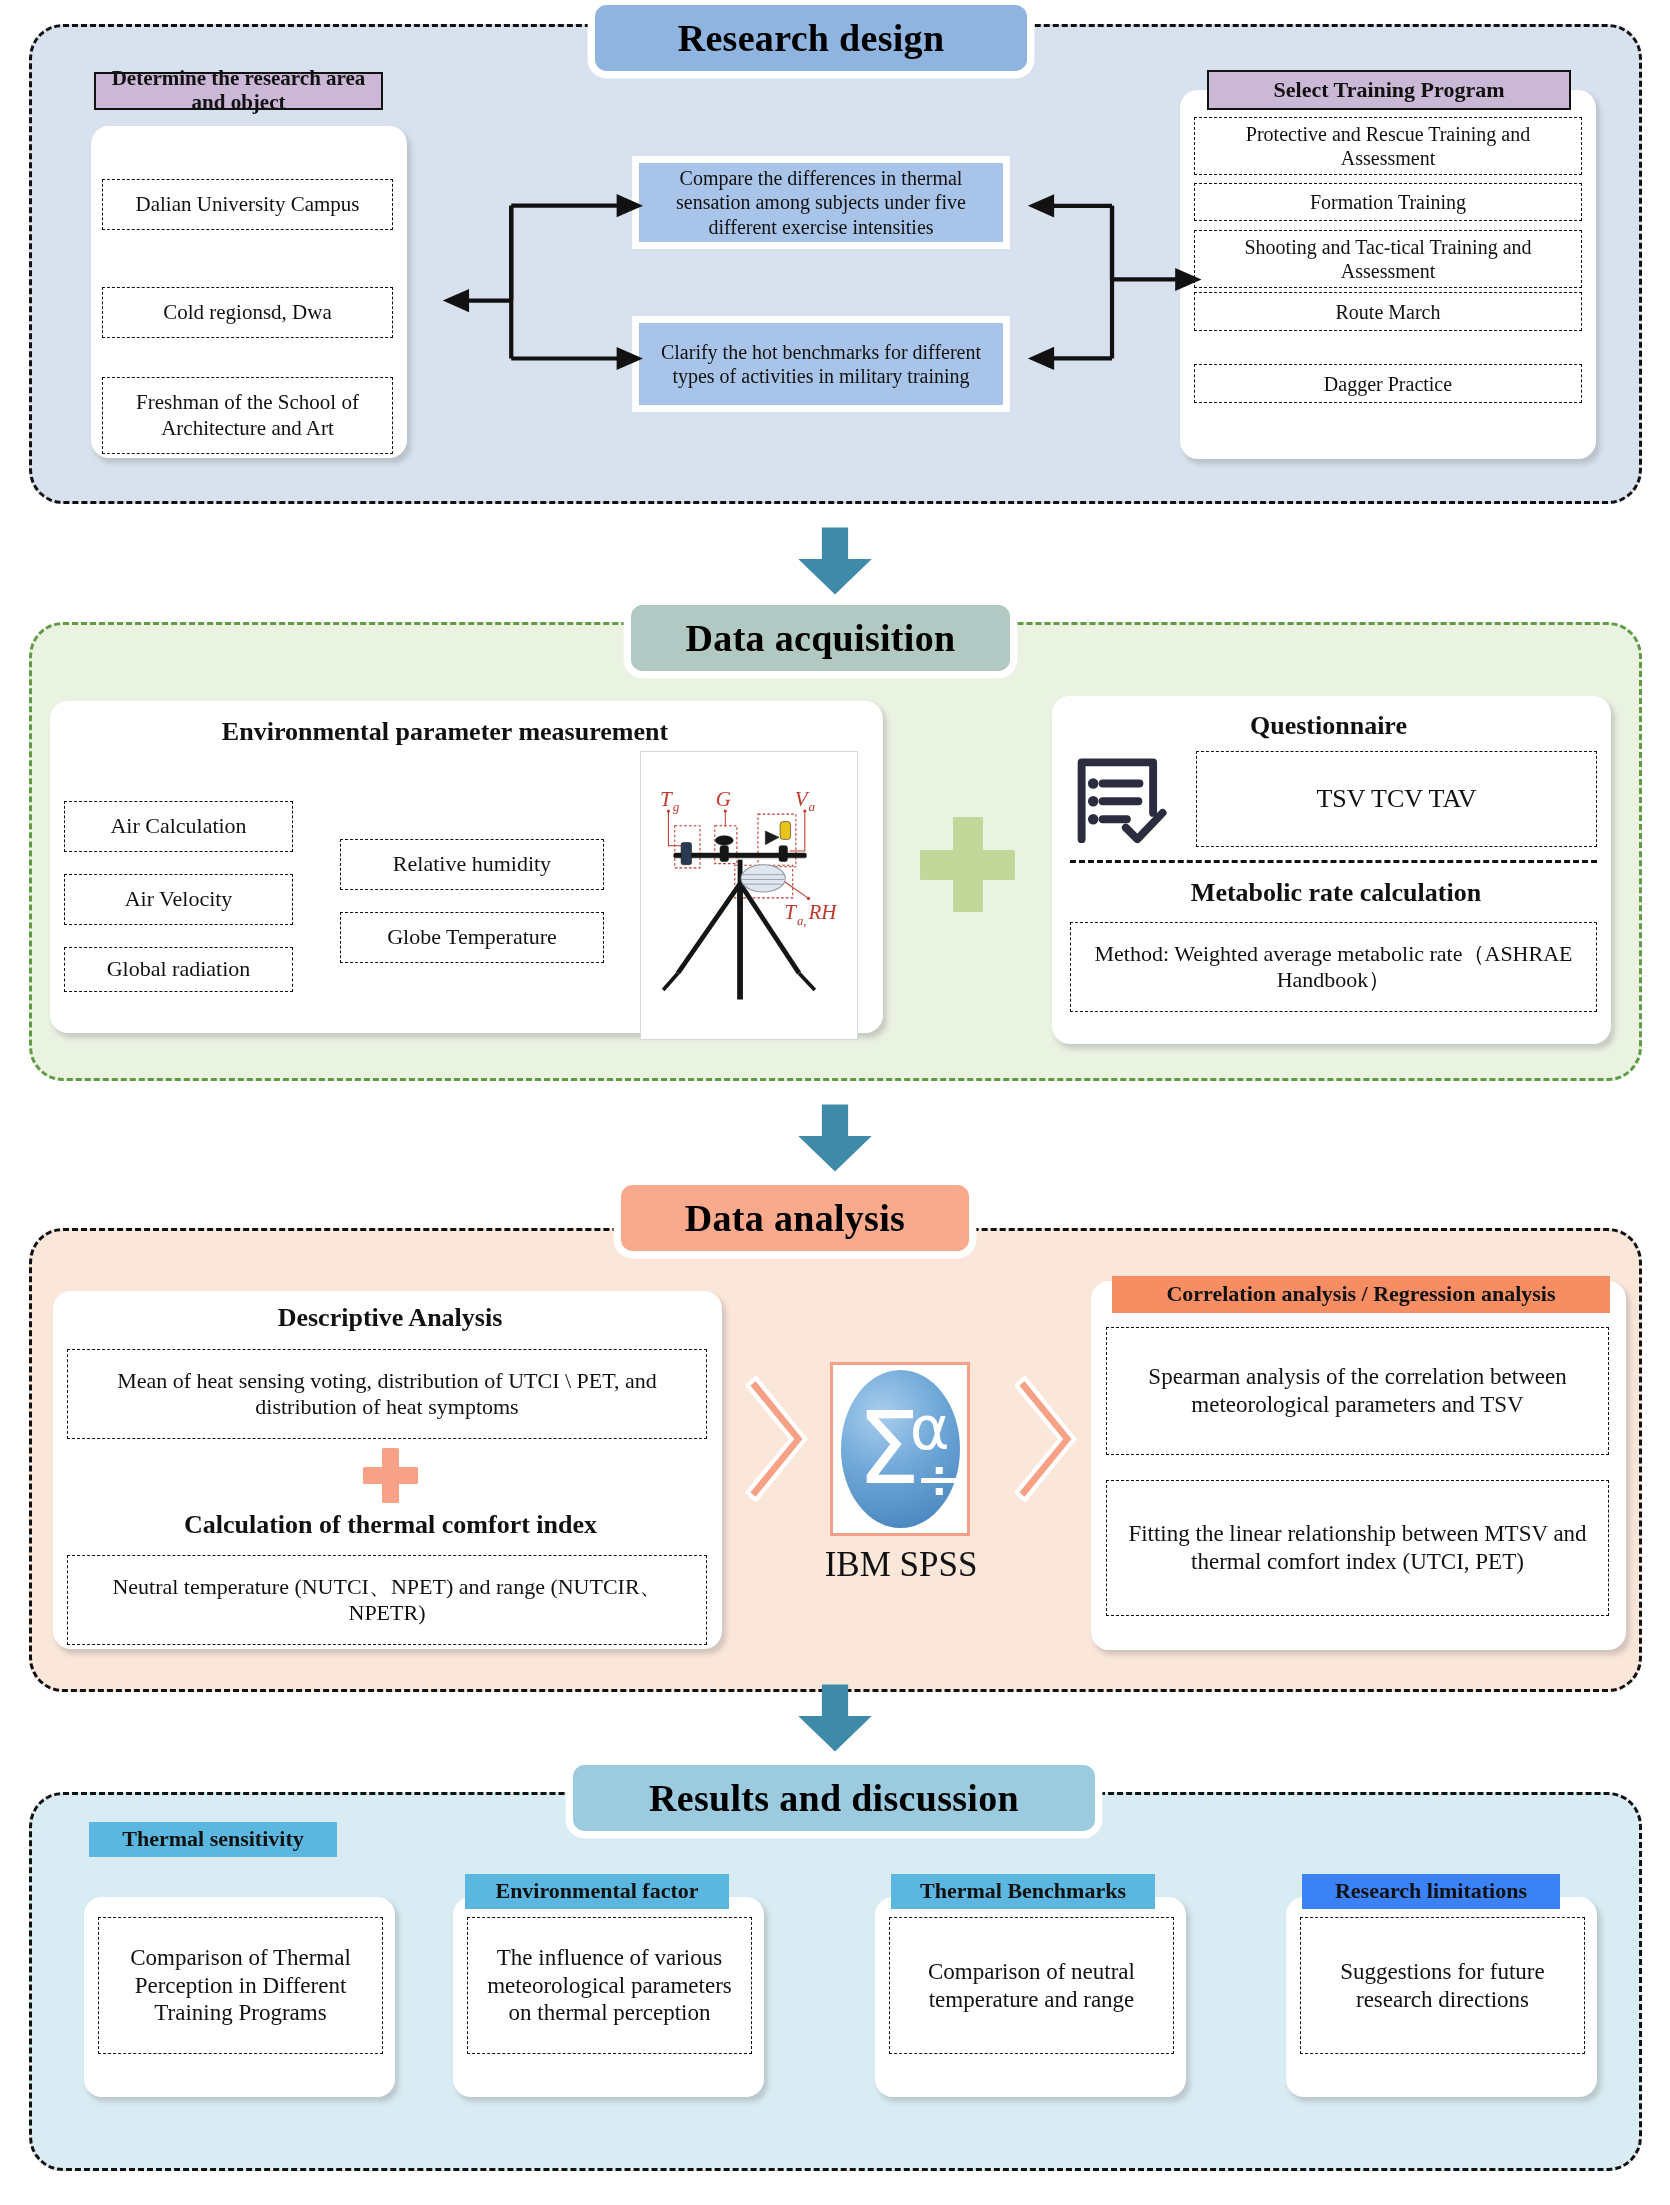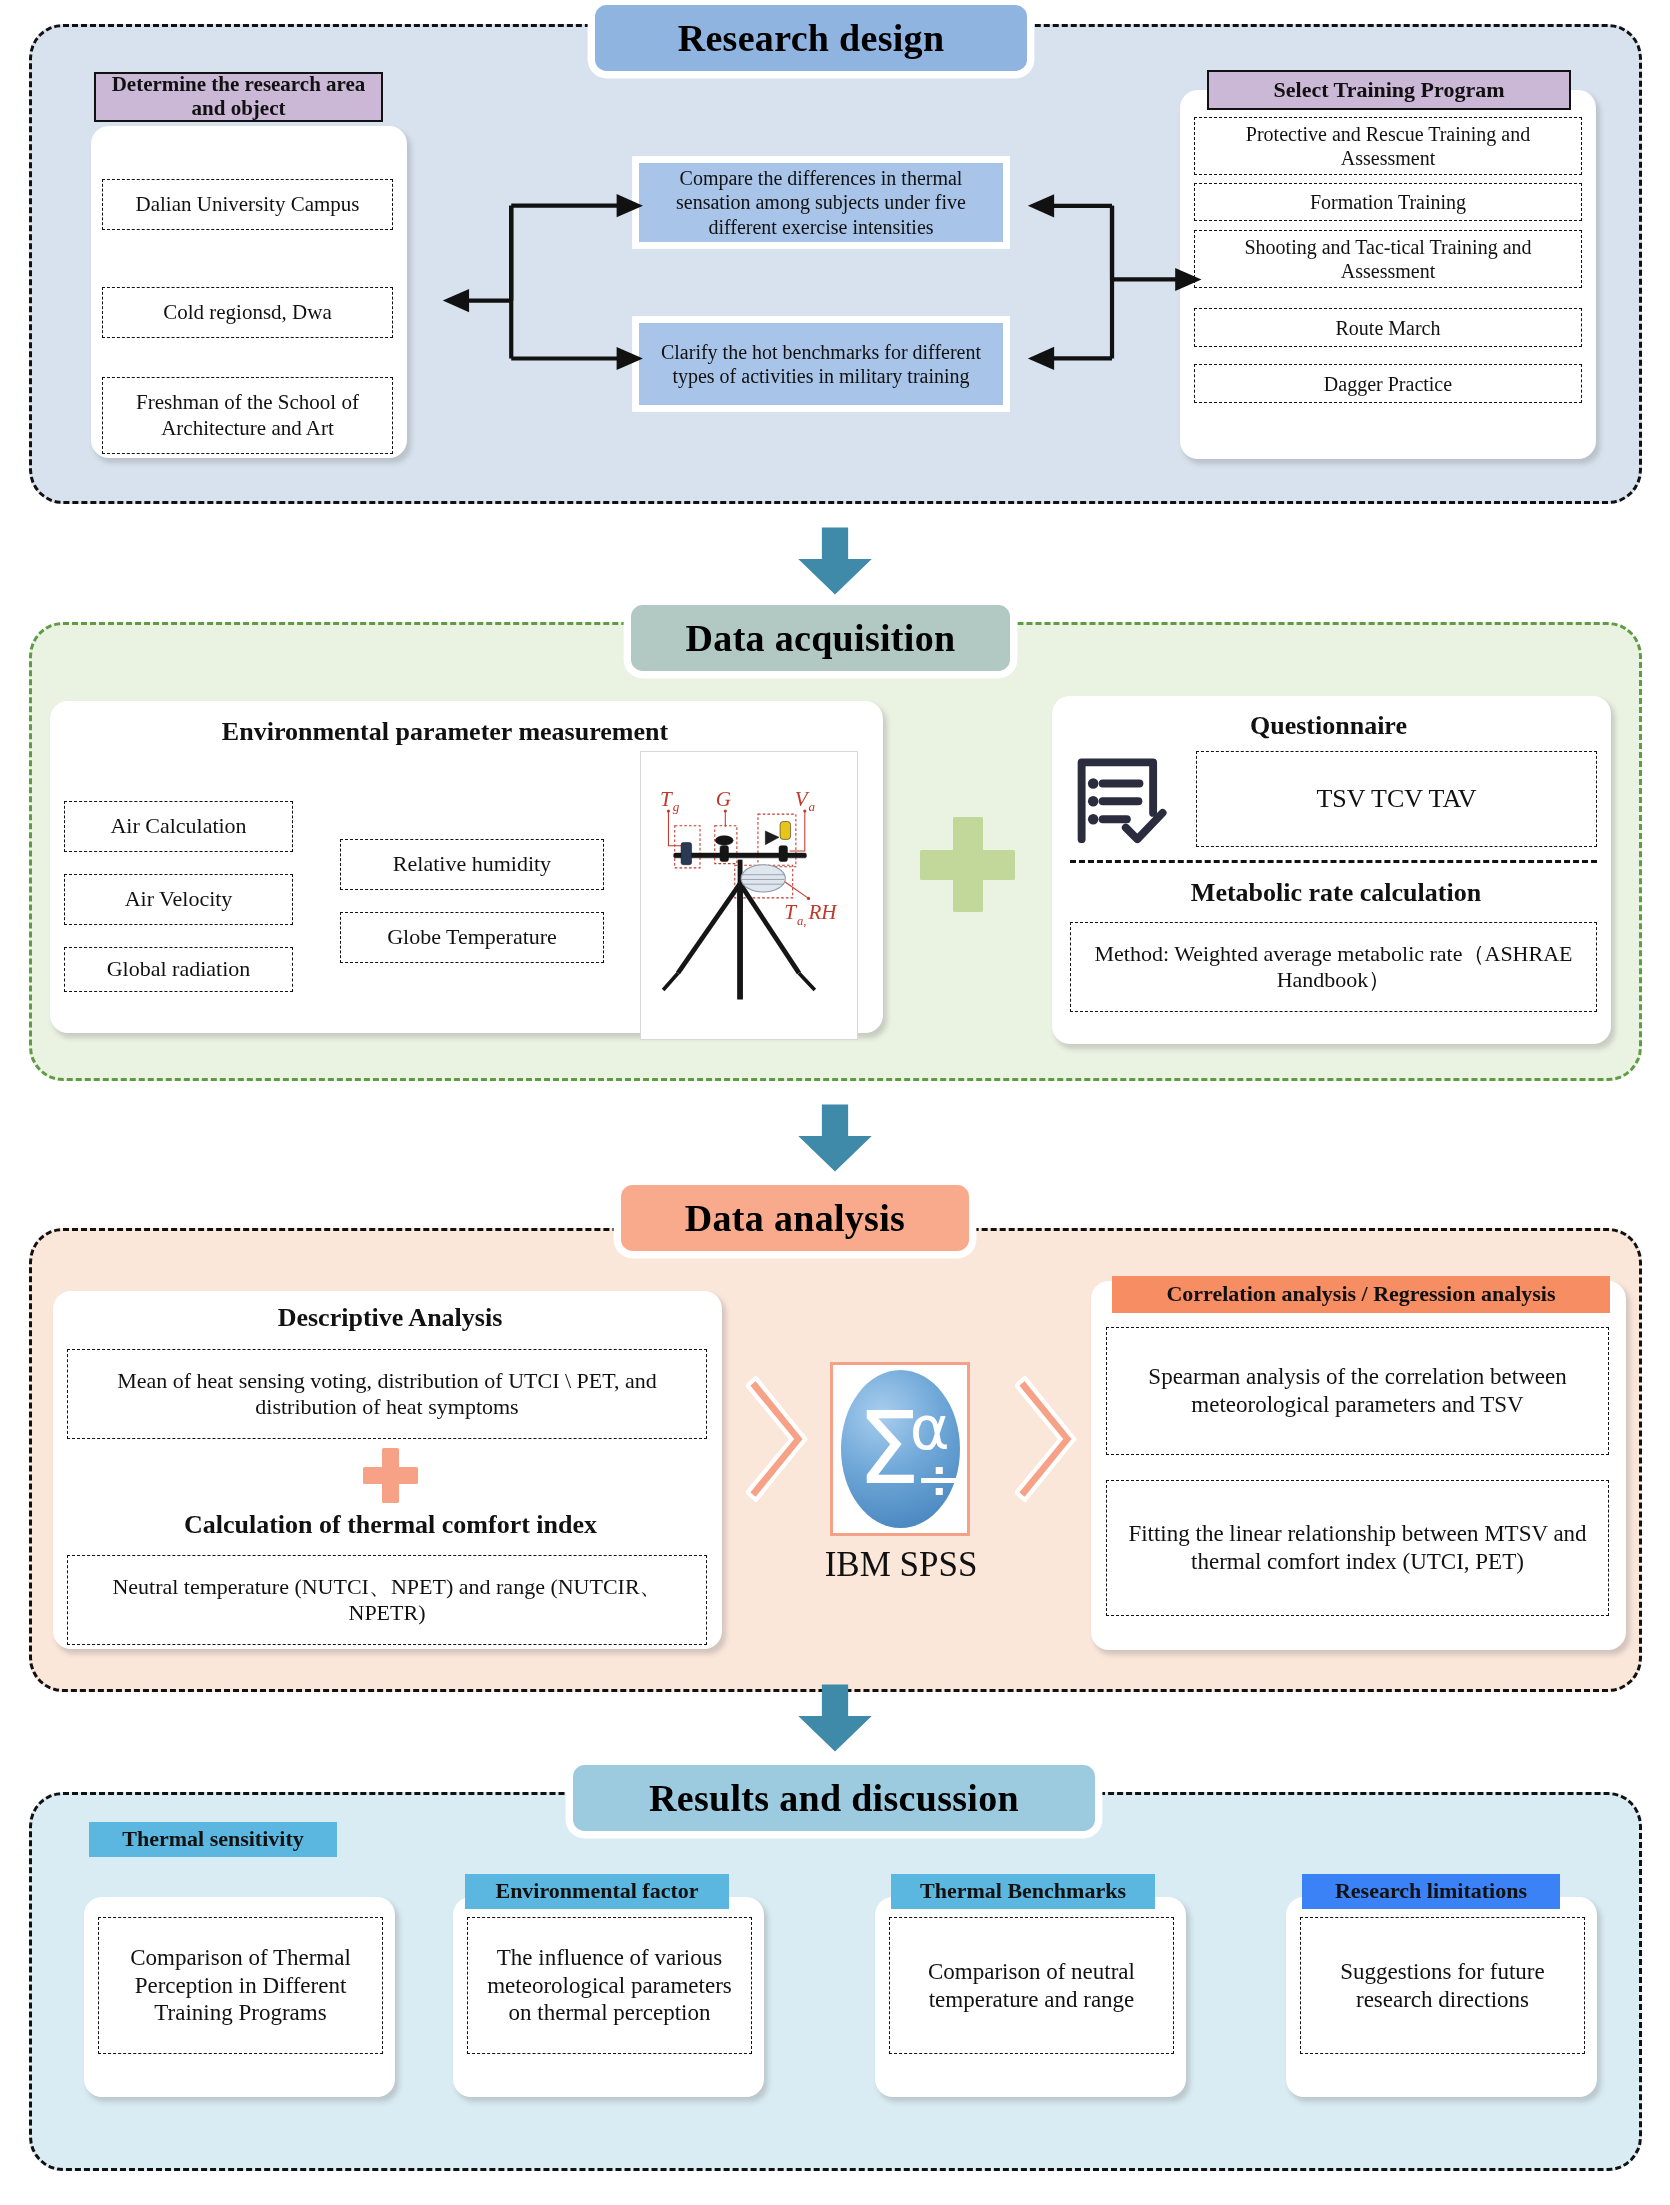--- a/index.html
+++ b/index.html
@@ -81,21 +81,21 @@
 <div class="stage">
 
   <div class="section" style="left:29px;top:24px;width:1613px;height:480px;background:#d7e2ee;border:3.7px dashed #111;">
   </div>
 
   <div class="sec-title" style="left:595px;top:5.3px;width:432px;height:66px;background:#8fb4e0;font-size:38px;">
     <span>Research design</span>
   </div>
 
   <div class="card" style="left:91px;top:126px;width:316px;height:332px;"></div>
-  <div class="card-head" style="left:94px;top:72px;width:289px;height:50px;background:#cbb7d6;border:2.1px solid #111;font-size:21px;padding:0 5.3px;">
+  <div class="card-head" style="left:94px;top:72px;width:289px;height:38px;background:#cbb7d6;border:2.1px solid #111;font-size:21px;padding:0 5.3px;">
     <span>Determine the research area and object</span>
   </div>
   <div class="dashbox" style="left:102px;top:179px;width:291px;height:51px;font-size:21px;">
     <span>Dalian University Campus</span>
   </div>
   <div class="dashbox" style="left:102px;top:287px;width:291px;height:51px;font-size:21px;">
     <span>Cold regionsd, Dwa</span>
   </div>
   <div class="dashbox" style="left:102px;top:377px;width:291px;height:77px;font-size:21px;padding:0 6.3px;">
     <span>Freshman of the School of Architecture and Art</span>
@@ -139,21 +139,21 @@
   </div>
   <div class="dashbox" style="left:1194px;top:117px;width:388px;height:58px;font-size:20px;padding:0 5.3px;">
     <span>Protective and Rescue Training and Assessment</span>
   </div>
   <div class="dashbox" style="left:1194px;top:230px;width:388px;height:58px;font-size:20px;padding:0 5.3px;">
     <span>Shooting and Tac-tical Training and Assessment</span>
   </div>
   <div class="dashbox" style="left:1194px;top:183px;width:388px;height:38px;font-size:20px;">
     <span>Formation Training</span>
   </div>
-  <div class="dashbox" style="left:1194px;top:308px;width:388px;height:39px;font-size:20px;align-items:center;">
+  <div class="dashbox" style="left:1194px;top:292px;width:388px;height:39px;font-size:20px;align-items:center;">
     <span>Route March</span>
   </div>
   <div class="dashbox" style="left:1194px;top:364px;width:388px;height:39px;font-size:20px;">
     <span>Dagger Practice</span>
   </div>
 
   <svg class="flow-arrow" style="left:793px;top:527px;width:84px;height:69px;" viewBox="0 0 160 130">
     <polygon points="55,0 105,0 105,60 150,60 80,128 10,60 55,60" fill="#3f8aa8"></polygon>
   </svg>
 

